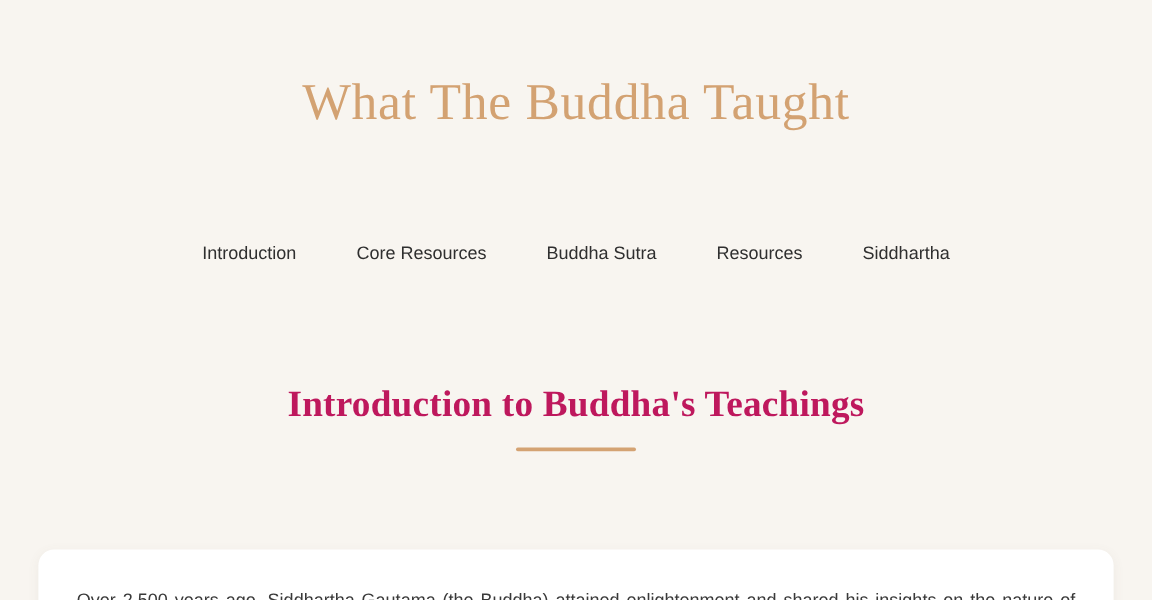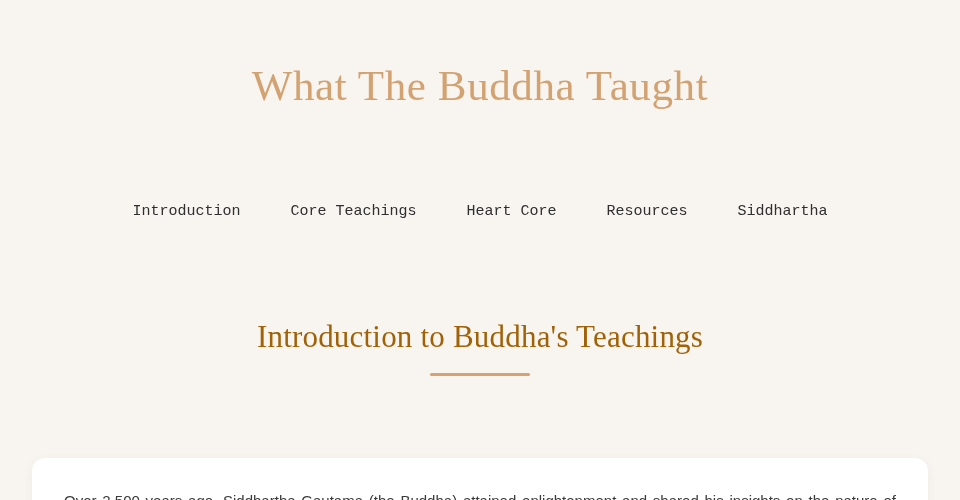--- a/index.html
+++ b/index.html
@@ -44,43 +44,43 @@
   .main-nav {
     margin-top: 92px;
     display: flex;
     justify-content: center;
     align-items: center;
     gap: 50px;
   }
 
   .nav-link {
     display: inline-block;
-    font-family: Liberation Mono, monospace;
+    font-family: Liberation Sans, sans-serif;
     font-size: 15px;
     font-weight: 400;
     color: #2f2f2f;
     text-decoration: none;
     line-height: 20px;
     cursor: pointer;
     white-space: nowrap;
   }
 
   
   .section {
     margin-top: 97px;
     text-align: center;
   }
 
   .section-title {
     margin: 0;
     font-family: "Liberation Serif", "DejaVu Serif", serif;
     font-size: 31px;
-    font-weight: 400;
+    font-weight: 700;
     line-height: 1.15;
-    color: #a16207;
+    color: #be185d;
     letter-spacing: 0.2px;
   }
 
   .section-divider {
     width: 100px;
     height: 3px;
     background: #d4a373;
     border: 0;
     margin: 18px auto 0 auto;
     border-radius: 2px;
@@ -112,22 +112,22 @@
 <body>
 
 <div class="page">
 
   <header class="site-header">
     <h1 class="site-title">What The Buddha Taught</h1>
   </header>
 
   <nav class="main-nav">
     <a class="nav-link" href="#">Introduction</a>
-    <a class="nav-link" href="#">Core Teachings</a>
-    <a class="nav-link" href="#">Heart Core</a>
+    <a class="nav-link" href="#">Core Resources</a>
+    <a class="nav-link" href="#">Buddha Sutra</a>
     <a class="nav-link" href="#">Resources</a>
     <a class="nav-link" href="#">Siddhartha</a>
   </nav>
 
   <section class="section">
     <h2 class="section-title">Introduction to Buddha's Teachings</h2>
     <hr class="section-divider">
   </section>
 
   <article class="content-card">

